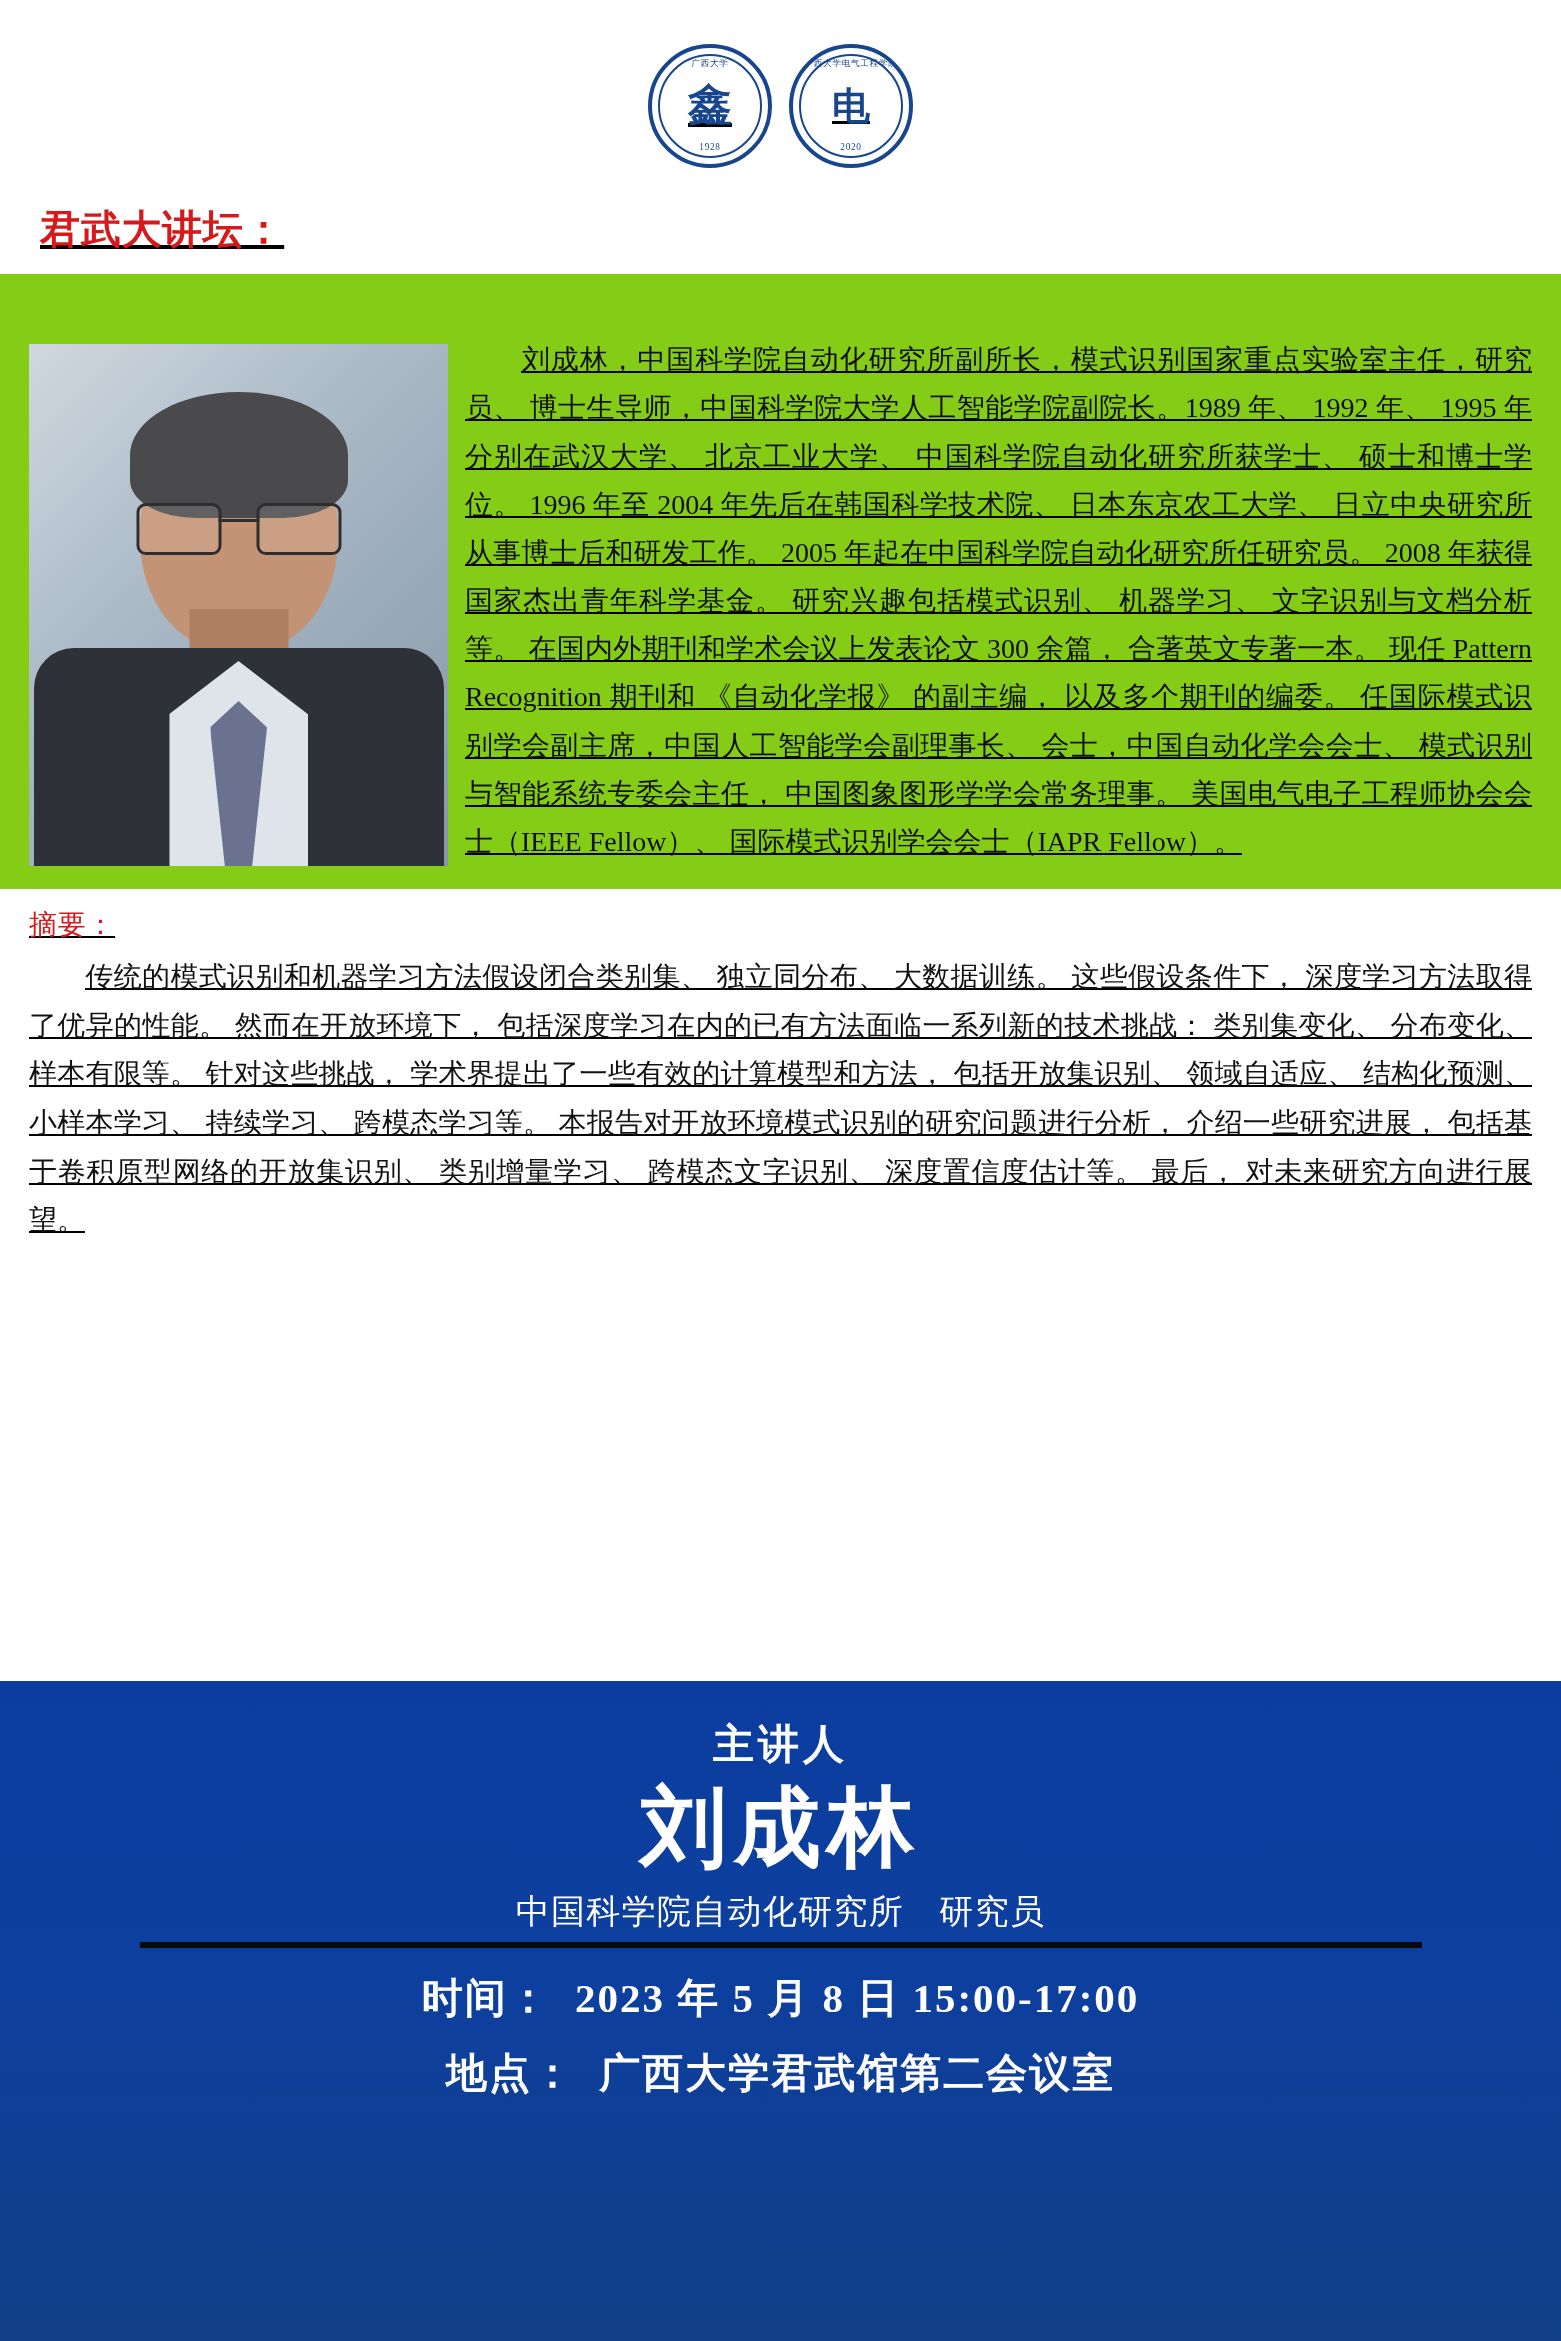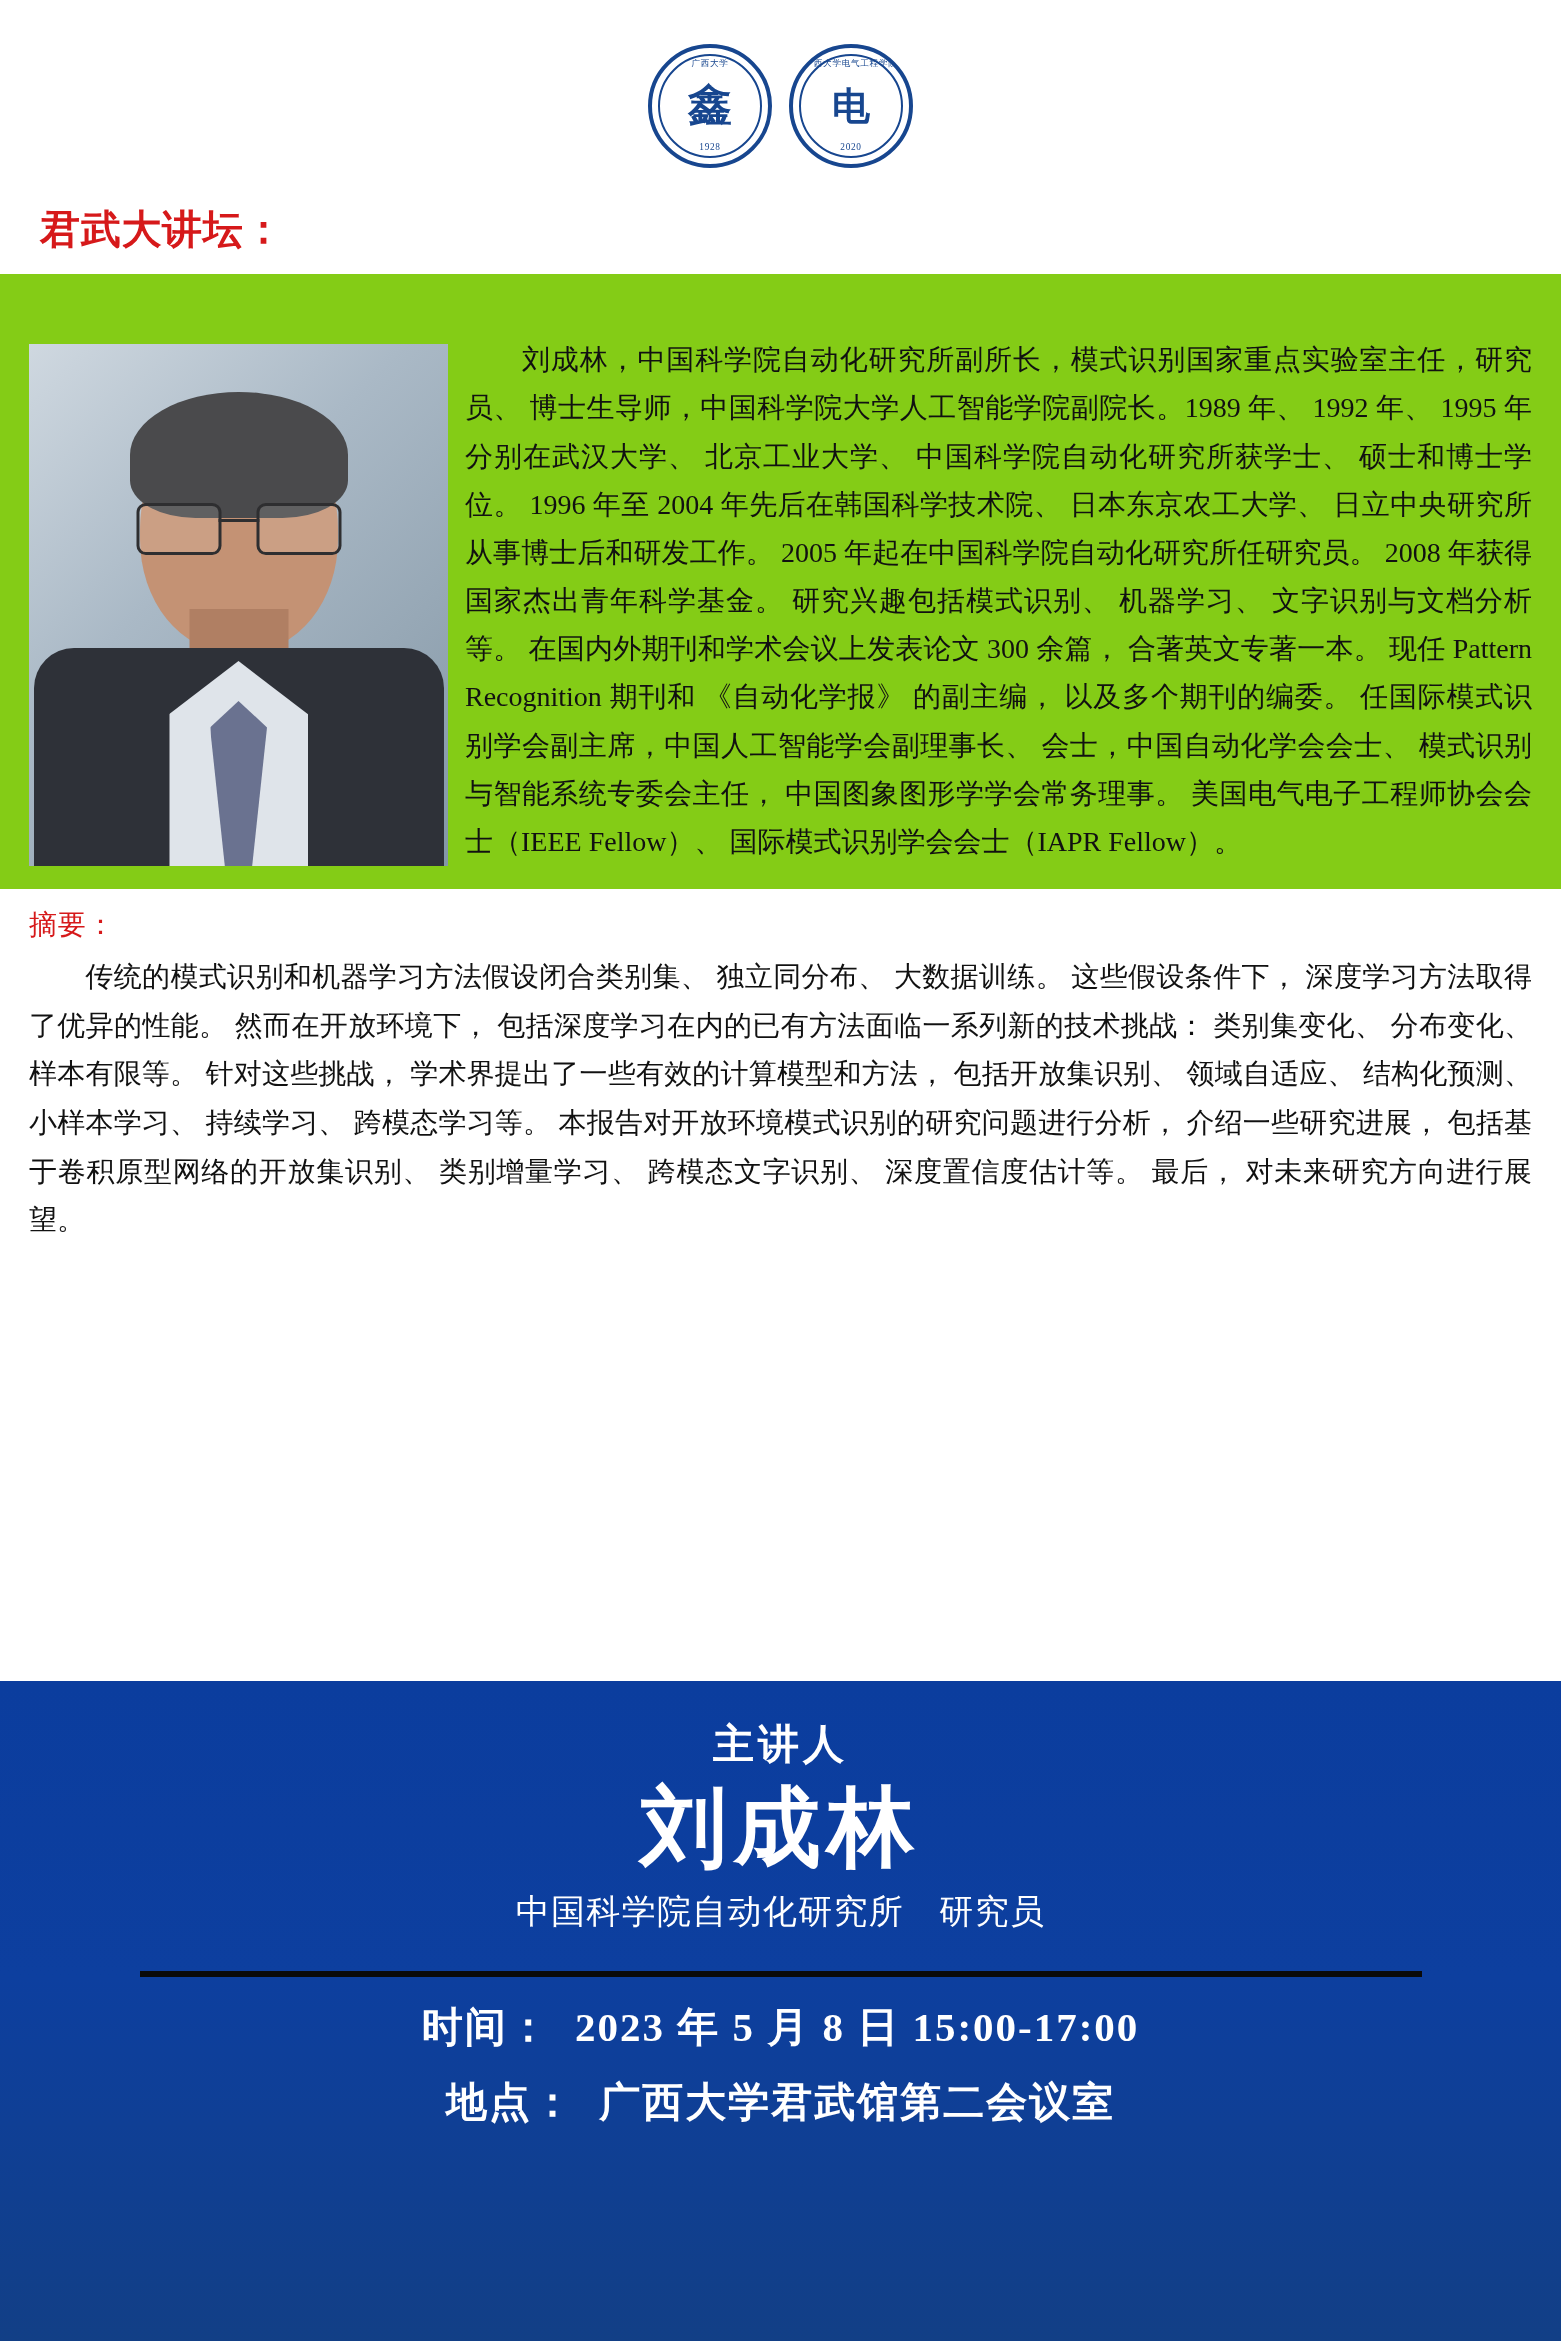--- a/index.html
+++ b/index.html
@@ -12,20 +12,21 @@
     height: 2342px;
     font-family: "Liberation Serif", "DejaVu Serif", serif;
     overflow: hidden;
   }
   .poster {
     position: relative;
     width: 1561px;
     height: 2342px;
     background: #ffffff;
     box-sizing: border-box;
+    text-decoration: underline;
   }
 
   
   .header {
     height: 198px;
     display: flex;
     align-items: center;
     justify-content: center;
     padding-top: 13.2px;
     box-sizing: border-box;
@@ -314,21 +315,21 @@
   .footer .speaker-name {
     font-size: 87px;
     font-weight: bold;
     letter-spacing: 6.6px;
     line-height: 1.18;
     margin: 2.6px 0 10.6px 0;
   }
   .footer .speaker-affil {
     font-size: 34px;
     letter-spacing: 1.3px;
-    margin-bottom: 36px;
+    margin-bottom: 7px;
   }
   .footer .rule {
     width: 1282px;
     height: 6px;
     background: #0a0a0a;
     margin: 6.6px auto 22.5px auto;
   }
   .footer .info-line {
     font-size: 41px;
     letter-spacing: 2px;

